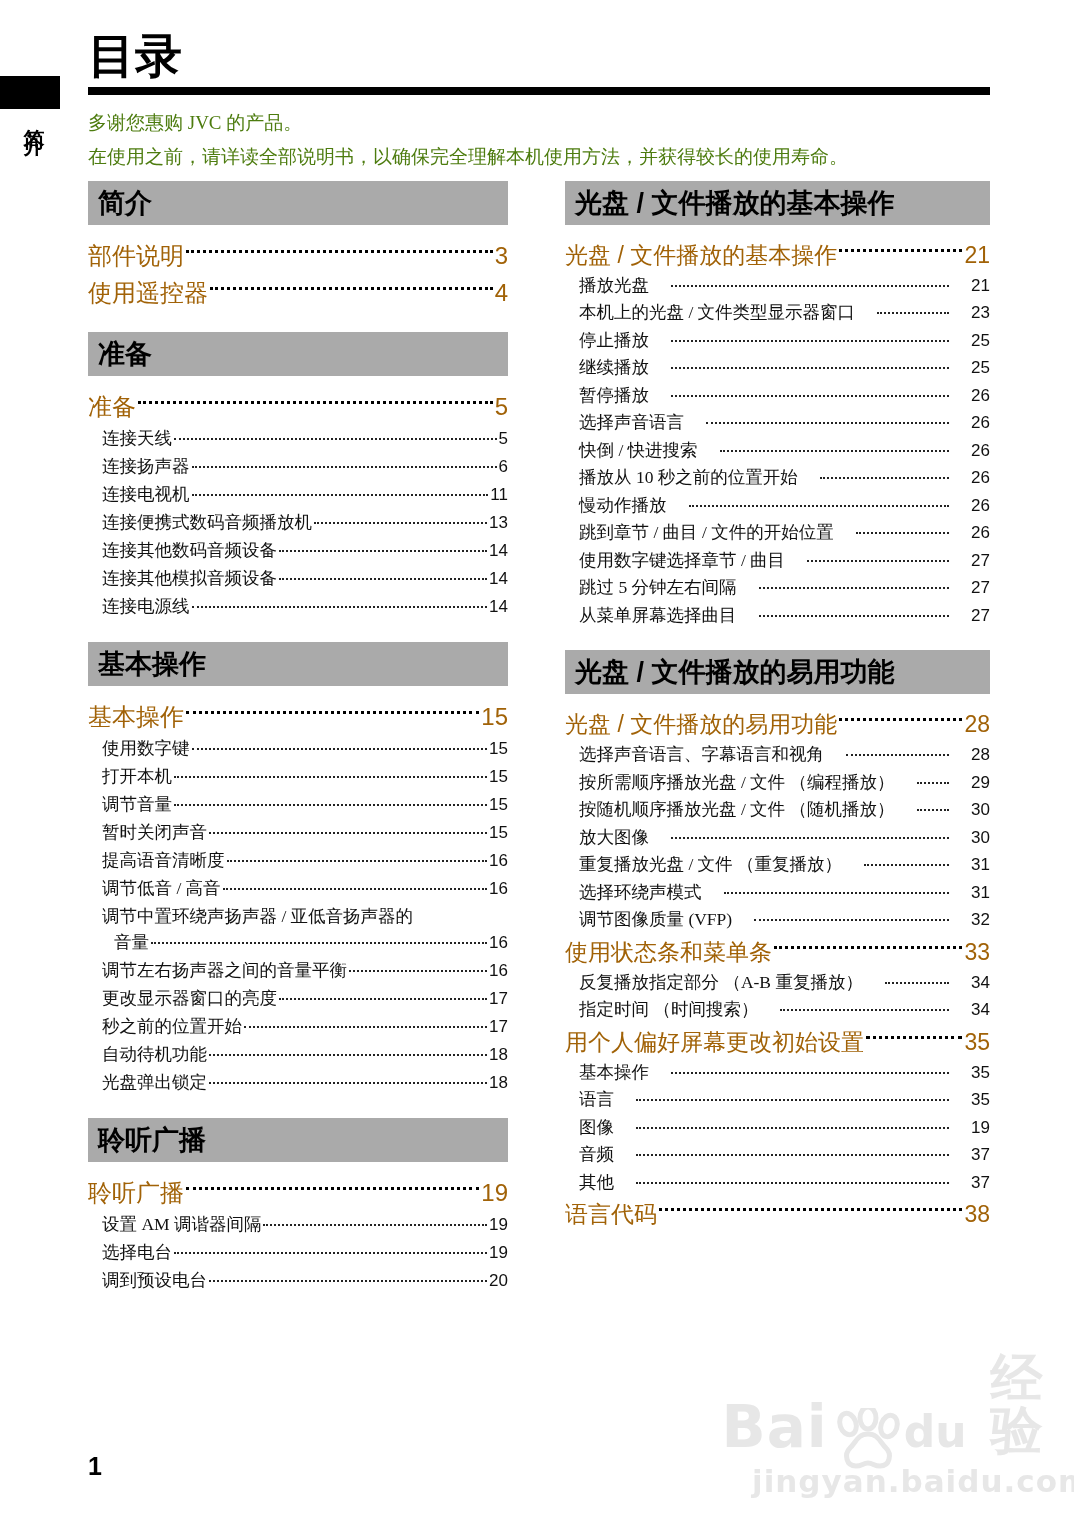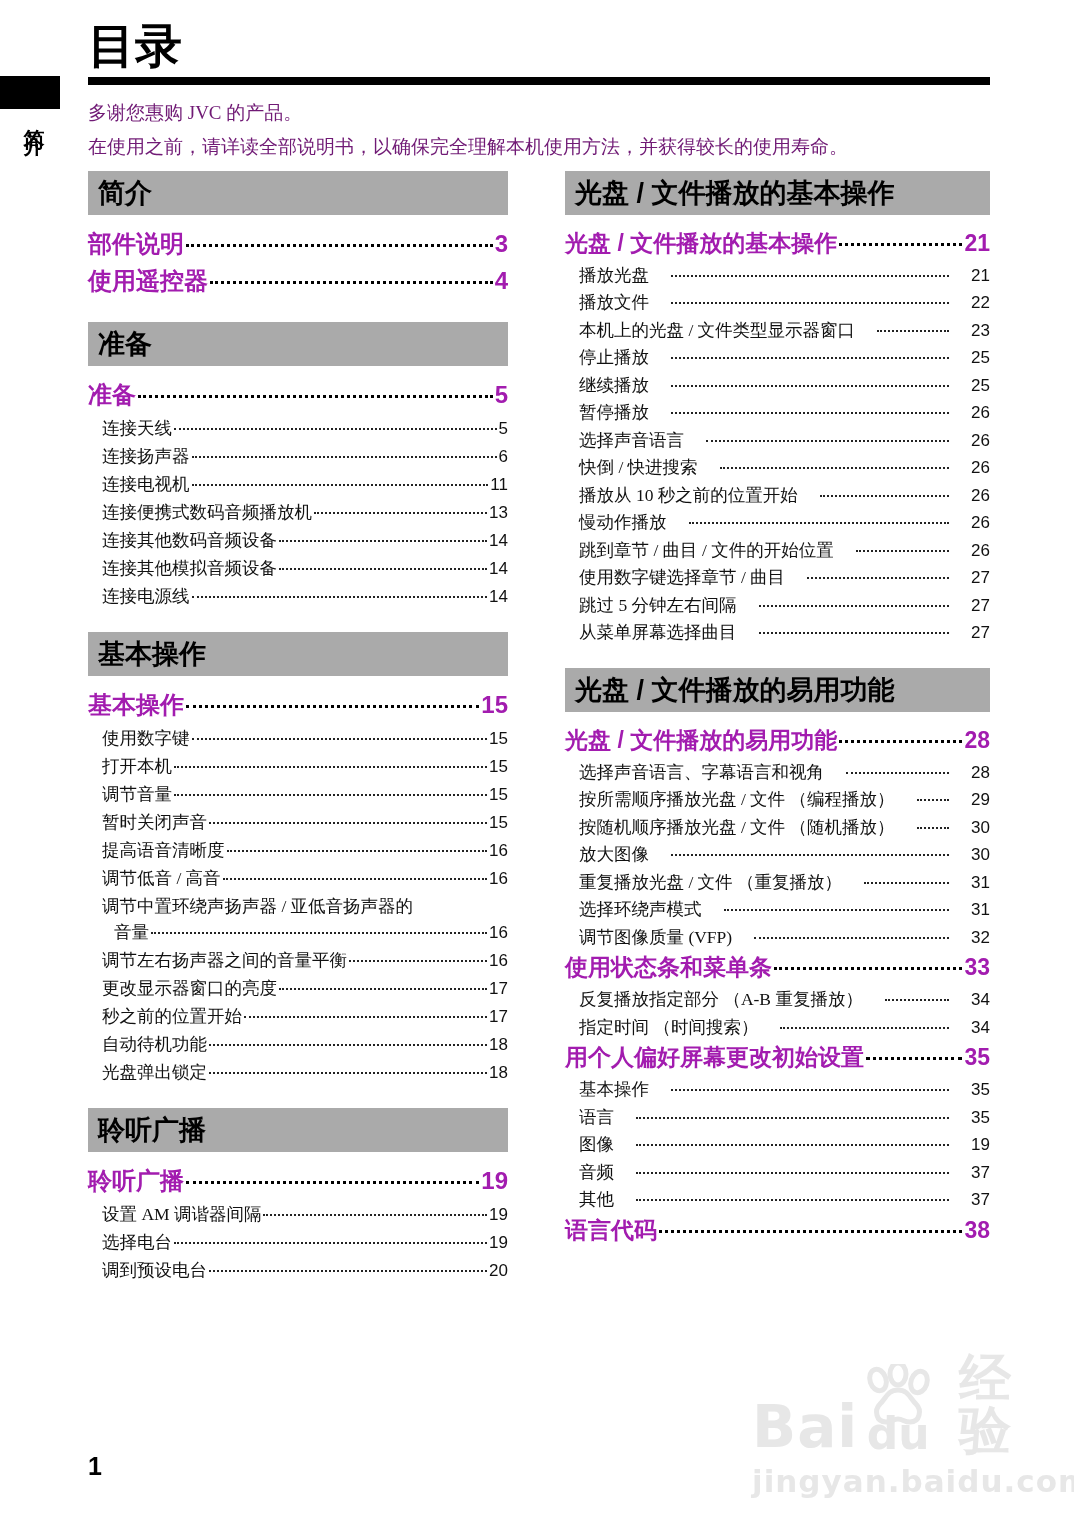--- a/index.html
+++ b/index.html
@@ -13,46 +13,46 @@
   .edge-tab {
     position:absolute; left:0; top:76px; width:60px; height:33px;
     background:#000;
   }
   .edge-tab-label {
     position:absolute; left:20px; top:112px;
     writing-mode:vertical-rl; text-orientation:upright;
     font-weight:bold; font-size:21px; letter-spacing:6px; color:#000;
     font-family:"Liberation Sans","DejaVu Sans",sans-serif;
   }
-  .content { position:absolute; left:88px; top:4px; width:902px; }
+  .content { position:absolute; left:88px; top:14px; width:902px; }
   .doc-title {
     margin-top:16px; font-size:47px; font-weight:bold; line-height:1.1; color:#000;
   }
   .title-rule { height:8px; background:#000; margin-top:5px; }
   .intro { margin-top:18px; font-family:"Liberation Serif","DejaVu Serif",serif; }
-  .intro p { margin:0 0 14px 0; font-size:19px; line-height:1.05; color:#701a75; }
+  .intro p { margin:0 0 14px 0; font-size:19px; line-height:1.05; color:#4d7c0f; }
   .cols { display:flex; margin-top:14px; }
   .col { display:block; }
   .col-left  { width:420px; margin-right:57px; }
   .col-right { width:425px; }
 
   .sec-header {
     background:#aaaaaa; color:#000;
     font-size:27px; font-weight:bold;
     height:44px; line-height:45px; padding-left:10px;
     margin:20px 0 13px 0;
   }
   .col .sec-header:first-child { margin-top:0; }
 
   .trow { display:flex; align-items:baseline; }
   .trow .lbl { white-space:nowrap; }
   .trow .dots { flex:1; margin:0 2px; }
   .trow .pg { white-space:nowrap; font-family:"Liberation Sans","DejaVu Sans",sans-serif; }
 
-  .trow.main { font-weight:bold; font-size:24px; height:37px; color:#a21caf; }
+  .trow.main { font-weight:normal; font-size:24px; height:37px; color:#a16207;align-items:center; }
   .trow.main .dots { border-bottom:3px dotted #000; transform:translateY(-5px); }
   .col-right .trow.main { font-size:23px; height:35px; }
 
   .trow.sub {
     font-family:"Liberation Serif","DejaVu Serif",serif;
     font-size:17.5px; height:28px; padding-left:14px; color:#111;
   }
   .trow.sub .dots { border-bottom:2px dotted #222; transform:translateY(-4px); }
   .trow.sub .pg { font-size:17px; }
   .trow.sub.wrapline { height:26px; }
@@ -61,21 +61,21 @@
 
   
   .watermark {
     position:absolute; right:62px; top:1352px; width:260px;
     color:#e7e7e7; text-align:center;
     font-family:"DejaVu Sans","Liberation Sans",sans-serif;
     user-select:none; line-height:1;
   }
   .wm-row { display:flex; align-items:flex-end; justify-content:center; }
   .wm-bai { font-size:58px; font-weight:bold; letter-spacing:1px; }
-  .wm-du-wrap { display:flex; flex-direction:column; align-items:center; margin:0 4px;justify-content:center; }
+  .wm-du-wrap { display:flex; flex-direction:row; align-items:center; margin:0 4px;justify-content:center; }
   .wm-paw { margin-bottom:-14px; }
   .wm-du { font-size:44px; font-weight:bold; }
   .wm-suffix { font-size:52px; font-weight:bold; margin-left:20px; }
   .wm-url { font-size:31px; font-weight:bold; margin-top:10px; letter-spacing:1px; }
 
   .page-number {
     position:absolute; left:88px; top:1452px;
     font-size:25px; font-weight:bold; color:#000;
   }
 </style>
@@ -245,25 +245,20 @@
           <div class="sec-header">光盘 / 文件播放的基本操作</div>
           <div class="trow main">
             <span class="lbl">光盘 / 文件播放的基本操作</span>
             <span class="dots"></span>
             <span class="pg">21</span>
           </div>
           <div class="trow sub">
             <span class="lbl">播放光盘</span>
             <span class="dots"></span>
             <span class="pg">21</span>
-          </div>
-          <div class="trow sub">
-            <span class="lbl">播放文件</span>
-            <span class="dots"></span>
-            <span class="pg">22</span>
           </div>
           <div class="trow sub">
             <span class="lbl">本机上的光盘 / 文件类型显示器窗口</span>
             <span class="dots"></span>
             <span class="pg">23</span>
           </div>
           <div class="trow sub">
             <span class="lbl">停止播放</span>
             <span class="dots"></span>
             <span class="pg">25</span>

